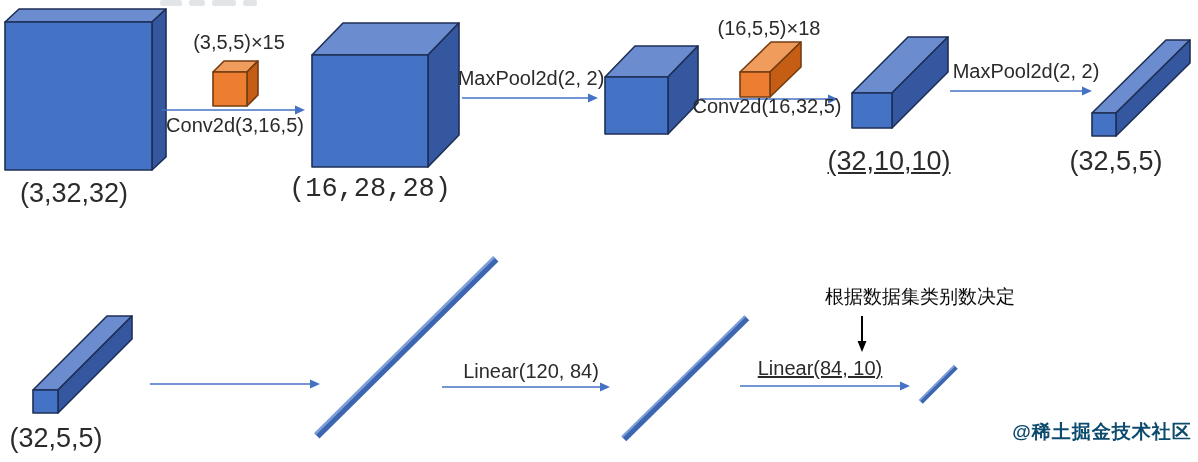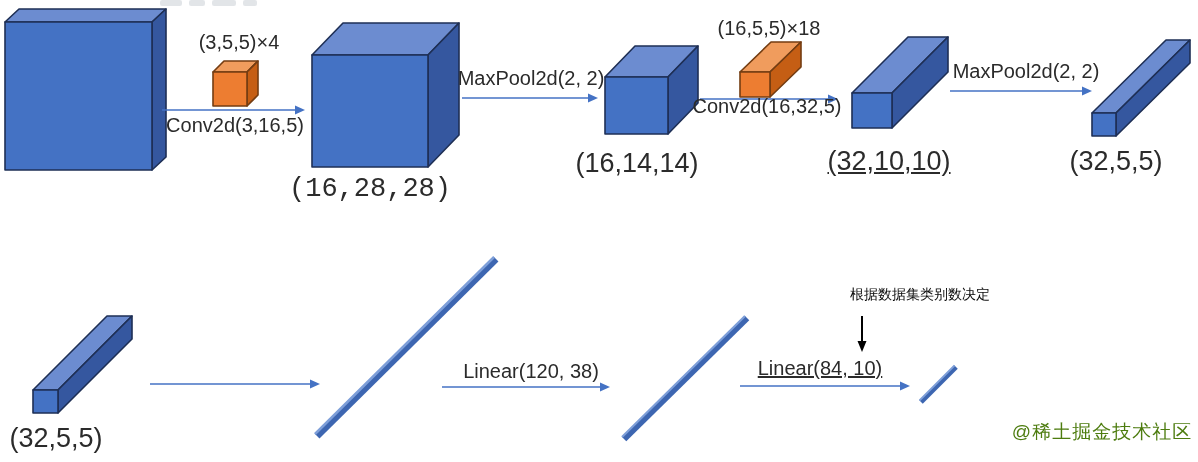--- a/index.html
+++ b/index.html
@@ -4,22 +4,22 @@
 <style>
   html,body{margin:0;padding:0;background:#ffffff;}
   .canvas{
     position:relative;width:1198px;height:462px;background:#ffffff;overflow:hidden;
     font-family:"Liberation Sans","DejaVu Sans",sans-serif;
   }
   .canvas svg{position:absolute;left:0;top:0;}
   .label{position:absolute;transform:translateX(-50%);white-space:nowrap;color:#2b2b2b;line-height:1.05;}
   .label.big{font-size:27px;}
   .label.small{font-size:20px;}
-  .label.ann{font-size:14px;color:#0a0a0a;}
-  .label.watermark{font-size:19px;color:#4d7c0f;letter-spacing:1px;}
+  .label.ann{font-size:19px;color:#0a0a0a;}
+  .label.watermark{font-size:19px;color:#0c4a6e;letter-spacing:1px;font-weight:bold;}
   
   .blue-front{fill:#4472c4;stroke:#1e2f55;stroke-width:1.6;stroke-linejoin:round;}
   .blue-top{fill:#6c8cd0;stroke:#1e2f55;stroke-width:1.6;stroke-linejoin:round;}
   .blue-side{fill:#35579f;stroke:#1e2f55;stroke-width:1.6;stroke-linejoin:round;}
   .orange-front{fill:#ed7d31;stroke:#743d12;stroke-width:1.6;stroke-linejoin:round;}
   .orange-top{fill:#f09c5d;stroke:#743d12;stroke-width:1.6;stroke-linejoin:round;}
   .orange-side{fill:#c55e14;stroke:#743d12;stroke-width:1.6;stroke-linejoin:round;}
   
   .arrow-line{stroke:#4472c4;stroke-width:1.7;fill:none;}
   .arrow-head{fill:#4472c4;stroke:none;}
@@ -140,30 +140,30 @@
     <g>
       <line class="black-line" x1="862" y1="316" x2="862" y2="342"></line>
       <polygon class="black-head" points="862,352 857.5,341 866.5,341"></polygon>
     </g>
   </svg>
 
   <div class="artifact" style="left:160px;top:0;">
     <span style="width:22px"></span><span style="width:16px"></span><span style="width:24px"></span><span style="width:14px"></span>
   </div>
 
-  <div class="label small" style="left:239px;top:32px;">(3,5,5)×4</div>
+  <div class="label big" style="left:74px;top:179px;">(3,32,32)</div>
+  <div class="label small" style="left:239px;top:32px;">(3,5,5)×15</div>
   <div class="label small" style="left:235px;top:115px;">Conv2d(3,16,5)</div>
   <div class="label big" style="left:370px;top:175px;font-family:Liberation Mono, monospace;">(16,28,28)</div>
   <div class="label small" style="left:531px;top:68px;">MaxPool2d(2, 2)</div>
-  <div class="label big" style="left:637px;top:149px;">(16,14,14)</div>
   <div class="label small" style="left:769px;top:18px;">(16,5,5)×18</div>
   <div class="label small" style="left:767px;top:96px;">Conv2d(16,32,5)</div>
   <div class="label big" style="left:889px;top:147px;text-decoration:underline;">(32,10,10)</div>
   <div class="label small" style="left:1026px;top:61px;">MaxPool2d(2, 2)</div>
   <div class="label big" style="left:1116px;top:147px;">(32,5,5)</div>
 
   <div class="label big" style="left:56px;top:424px;">(32,5,5)</div>
-  <div class="label small" style="left:531px;top:361px;">Linear(120, 38)</div>
+  <div class="label small" style="left:531px;top:361px;">Linear(120, 84)</div>
   <div class="label small" style="left:820px;top:358px;text-decoration:underline;">Linear(84, 10)</div>
   <div class="label ann" style="left:920px;top:287px;">根据数据集类别数决定</div>
 
   <div class="label watermark" style="left:1102px;top:422px;">@稀土掘金技术社区</div>
 </div>
 
 </body></html>

